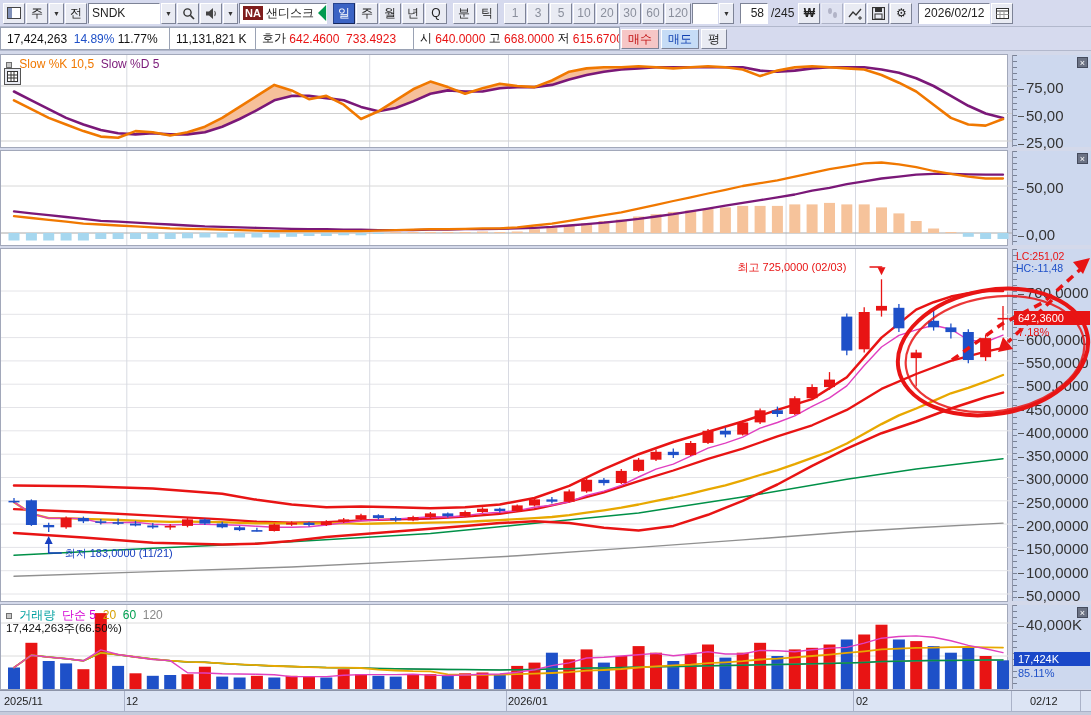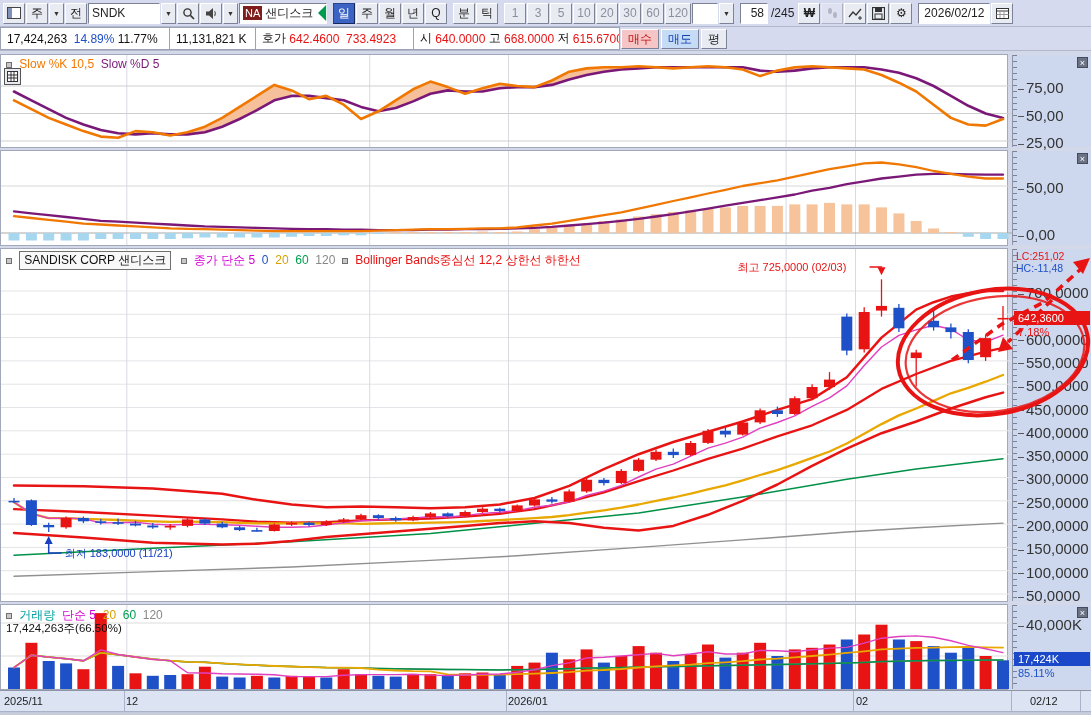--- a/index.html
+++ b/index.html
@@ -13,21 +13,21 @@
 .tb {height:21px; min-width:22px; display:inline-flex; align-items:center; justify-content:center;
   background:#e9ebf3; border:1px solid; border-color:#ffffff #7d8396 #7d8396 #ffffff;
   font-size:12px; color:#222; margin-right:1px; cursor:pointer; padding:0 2px;}
 .tb.sel {background:#3b63c4; color:#fff; border-color:#27448e #16275a #16275a #27448e;}
 .tb.num {color:#8a8f9c;}
 .tb.arr {min-width:15px; width:15px; font-size:7px; color:#333; padding:0;}
 .tb.dis {opacity:.45; cursor:default;}
 .tfield {height:21px; background:#fff; border:1px solid; border-color:#7d8396 #ffffff #ffffff #7d8396;
   display:inline-flex; align-items:center; padding:0 3px; margin-right:1px;}
 .gap {width:5px; flex:none;}
-.na-badge {background:#7f1d1d; color:#fff; font-size:11px; font-weight:normal; padding:1px 2px; margin-right:3px;}
+.na-badge {background:#7f1d1d; color:#fff; font-size:11px; font-weight:bold; padding:1px 2px; margin-right:3px;}
 .na-field {position:relative; width:88px;}
 .na-field .corner {position:absolute; right:0; top:0; width:0; height:0;
   border-left:9px solid transparent; border-top:9px solid transparent; border-right:9px solid #009a50;
   border-bottom:9px solid transparent; right:-1px; top:0; transform:scale(.9);}
 .count-field {width:28px; justify-content:flex-end;}
 .date-field {width:72px; justify-content:center;}
 .icon-svg {display:block;}
 
 
 .infobar {position:absolute; left:0; top:27px; width:1091px; height:24px; background:#d6daee;
@@ -319,32 +319,20 @@
       <polyline points="13.0,65.1 30.4,67.0 47.7,68.8 65.1,70.7 82.4,72.6 99.8,73.5 117.1,74.5 134.5,75.4 151.8,76.4 169.2,77.3 186.5,77.8 203.9,78.2 221.2,78.7 238.6,79.2 255.9,79.7 273.3,80.1 290.6,80.1 308.0,80.1 325.3,80.1 342.7,80.1 360.0,80.1 377.4,79.7 394.7,79.2 412.1,78.7 429.4,78.2 446.8,78.2 464.1,77.8 481.5,77.3 498.8,77.3 516.2,76.4 533.5,74.5 550.9,72.6 568.2,69.8 585.6,67.0 602.9,64.1 620.3,61.3 637.6,57.6 655.0,53.8 672.3,50.0 689.7,46.3 707.0,42.5 724.4,38.8 741.7,35.0 759.1,32.2 776.4,29.4 793.8,25.6 811.1,21.8 828.5,18.1 845.8,15.3 863.2,12.4 880.5,11.5 897.9,13.4 915.2,16.2 932.6,20.0 949.9,22.8 967.3,25.6 984.6,27.5 1002.0,27.5" fill="none" stroke="#f07800" stroke-width="2.3" stroke-linejoin="round" stroke-linecap="round"></polyline>
     </svg>
   <div class="gutter" id="gut-macd">
     <div class="closebtn">×</div>
   <div class="axl" style="top: 28px;">50,00</div>
       <div class="axl" style="top: 75px;">0,00</div>
     </div>
 </div>
 
 <div class="panel panel-main">
-  <div class="legend">
-    <span class="bullet"></span>
-    <span class="symbol-box">SANDISK CORP 샌디스크</span>
-    <span class="bullet"></span>
-    <span class="lg-magenta">종가 단순 5</span>&nbsp;
-    <span class="lg-blue">0</span>&nbsp;
-    <span class="lg-yellow">20</span>&nbsp;
-    <span class="lg-green">60</span>&nbsp;
-    <span class="lg-gray">120</span>&nbsp;
-    <span class="bullet"></span>
-    <span class="lg-red">Bollinger Bands중심선 12,2 상한선 하한선</span>
-  </div>
   <svg class="plot" id="svg-main" width="1011" height="352">
       <line x1="0" y1="345.0" x2="1011" y2="345.0" stroke="#e4e4e8"></line>
       <line x1="0" y1="321.7" x2="1011" y2="321.7" stroke="#e4e4e8"></line>
       <line x1="0" y1="298.4" x2="1011" y2="298.4" stroke="#e4e4e8"></line>
       <line x1="0" y1="275.1" x2="1011" y2="275.1" stroke="#e4e4e8"></line>
       <line x1="0" y1="251.8" x2="1011" y2="251.8" stroke="#e4e4e8"></line>
       <line x1="0" y1="228.5" x2="1011" y2="228.5" stroke="#e4e4e8"></line>
       <line x1="0" y1="205.2" x2="1011" y2="205.2" stroke="#e4e4e8"></line>
       <line x1="0" y1="181.8" x2="1011" y2="181.8" stroke="#e4e4e8"></line>
       <line x1="0" y1="158.5" x2="1011" y2="158.5" stroke="#e4e4e8"></line>

